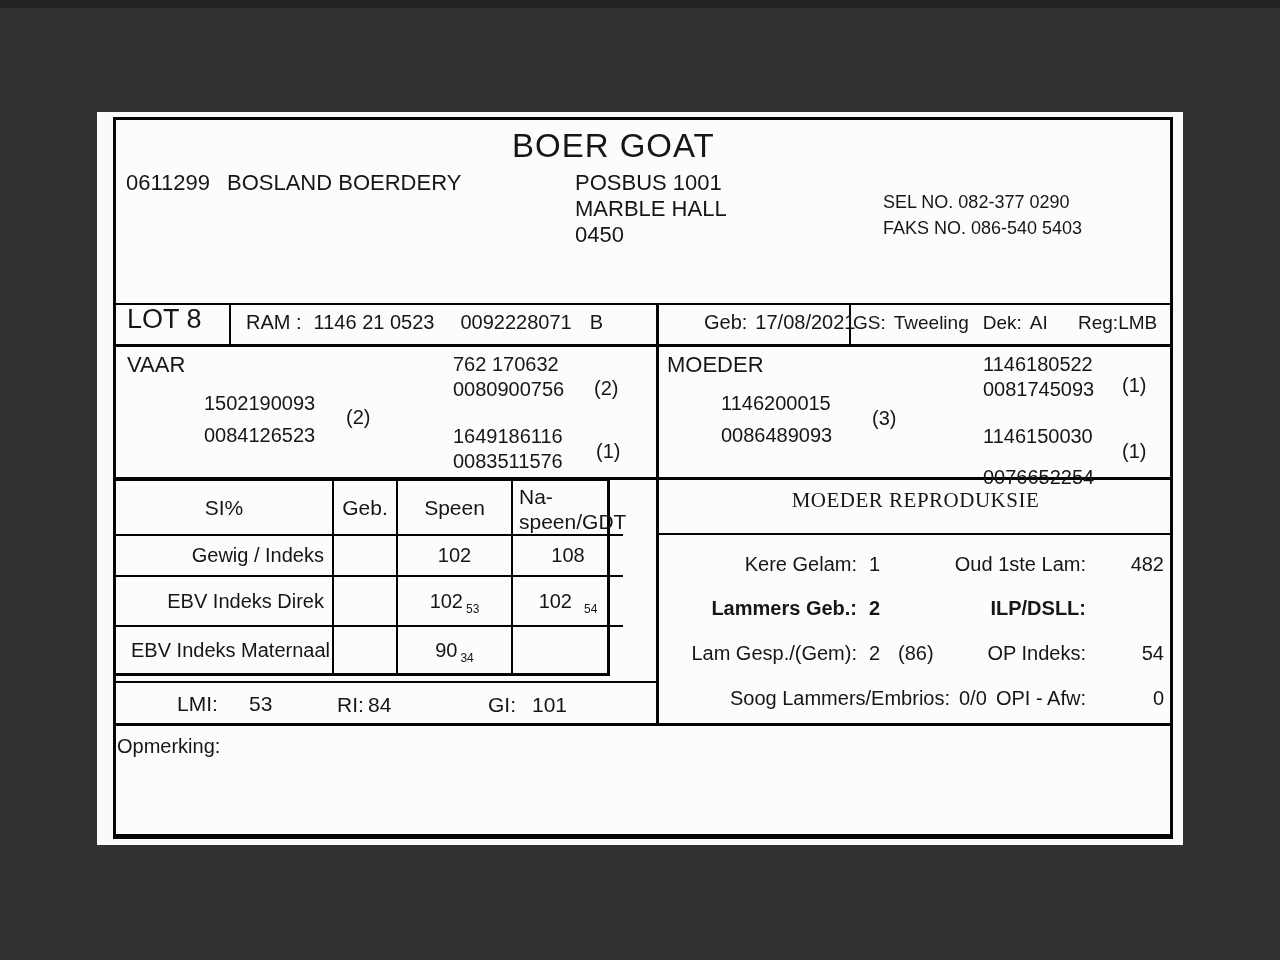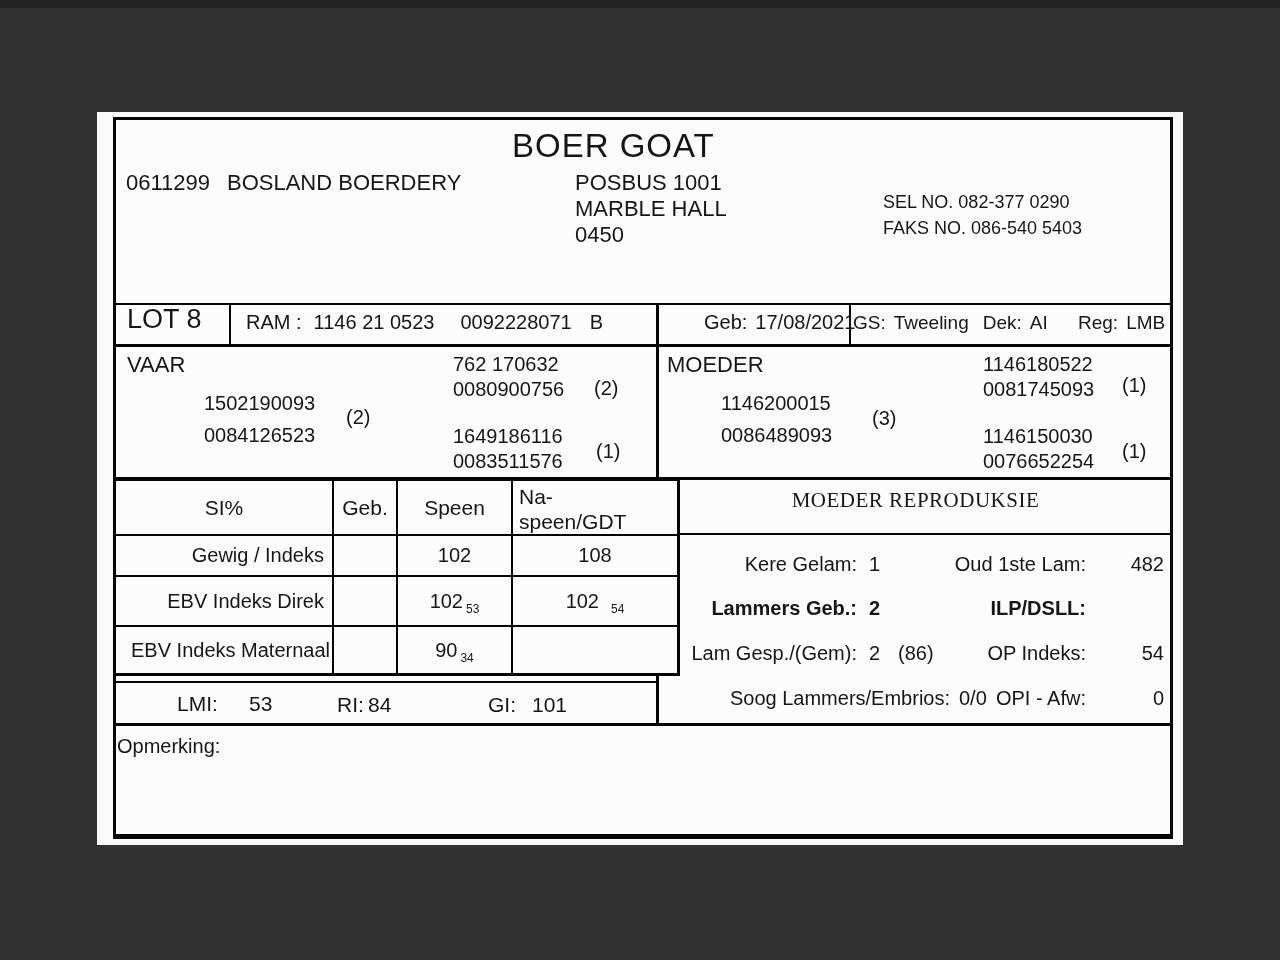--- a/index.html
+++ b/index.html
@@ -35,33 +35,33 @@
   .ramline .id1{margin-left:12px;}
   .ramline .id2{margin-left:26px;}
   .ramline .sex{margin-left:18px;}
   .gebline{left:704px;top:311px;font-size:20px;}
   .gebline .gval{margin-left:8px;}
   .gsline{left:853px;top:312px;font-size:19px;}
   .gsline .gsv{margin-left:8px;}
   .gsline .dekl{margin-left:14px;}
   .gsline .dekv{margin-left:8px;}
   .regline{left:1078px;top:312px;font-size:19px;}
-  .regline .regv{margin-left:8px;}
+  .regline .regv{}
   
   .ped{font-size:20px;}
   .vaarl{left:127px;top:352px;font-size:22px;}
   .moedl{left:667px;top:352px;font-size:22px;}
   .vp1{left:204px;top:392px;} .vp2{left:204px;top:424px;} .vpc{left:346px;top:406px;}
   .vg1a{left:453px;top:353px;} .vg1b{left:453px;top:378px;} .vg1c{left:594px;top:377px;}
   .vg2a{left:453px;top:425px;} .vg2b{left:453px;top:450px;} .vg2c{left:596px;top:440px;}
   .mp1{left:721px;top:392px;} .mp2{left:721px;top:424px;} .mpc{left:872px;top:407px;}
   .mg1a{left:983px;top:353px;} .mg1b{left:983px;top:378px;} .mg1c{left:1122px;top:374px;}
-  .mg2a{left:983px;top:425px;} .mg2b{left:983px;top:450px;} .mg2c{left:1122px;top:440px;}
-  
-  .si{position:absolute;left:113px;top:478px;width:567px;height:198px;box-sizing:border-box;
+  .mg2a{left:983px;top:425px;} .mg2b{left:983px;top:466px;} .mg2c{left:1122px;top:440px;}
+  
+  .si{position:absolute;left:113px;top:478px;width:497px;height:198px;box-sizing:border-box;
       border:3px solid #040404;display:grid;grid-template-columns:218px 64px 115px 1fr;
       grid-template-rows:55px 41px 50px 1fr;background:#fcfcfc;}
   .si-c{border-right:2px solid #040404;border-bottom:2px solid #040404;display:flex;
         align-items:center;justify-content:center;font-size:20px;}
   .si-c:nth-child(4n){border-right:none;}
   .si-c:nth-child(n+13){border-bottom:none;}
   .si-c.h{font-size:21px;}
   .si-c.lab{justify-content:flex-end;padding-right:8px;}
   .si-c.nash{align-items:flex-end;justify-content:flex-start;padding:3px 0 0 6px;}
   .si-c.nash span{display:block;width:104px;white-space:normal;line-height:1.2;}

